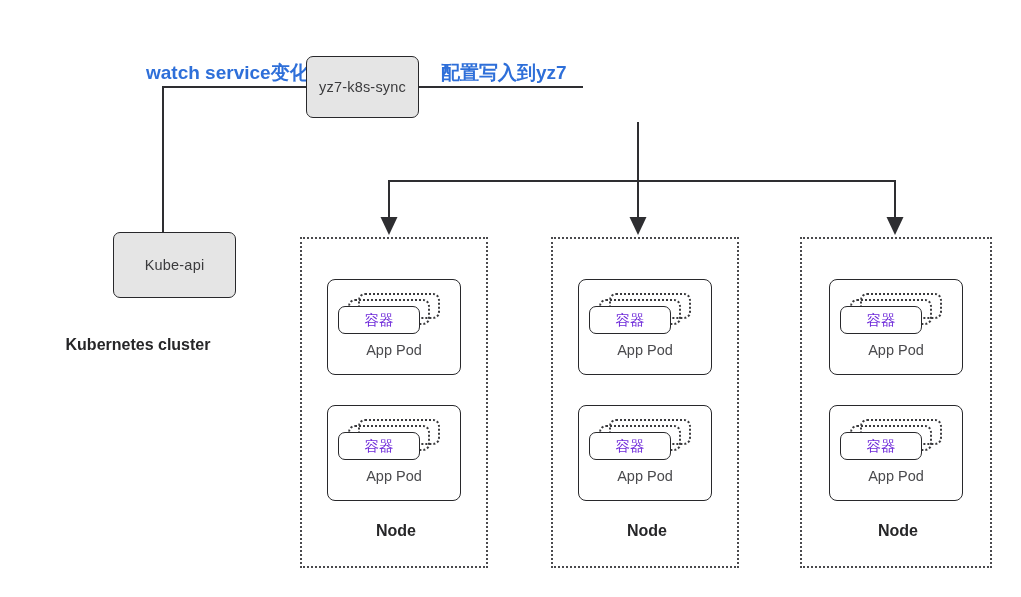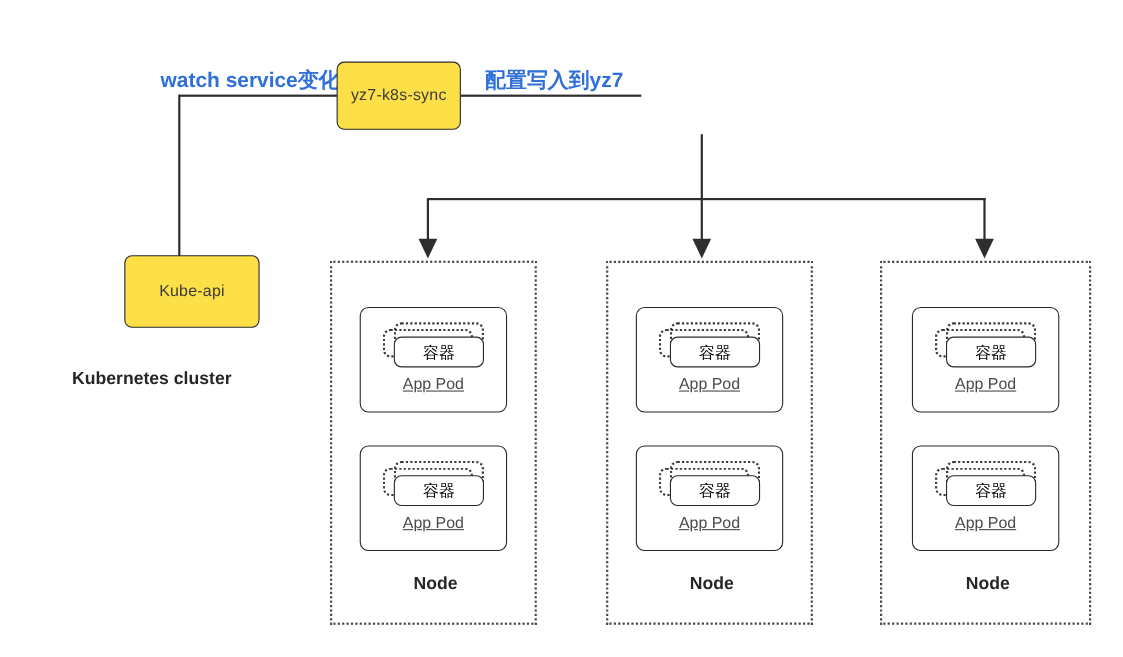--- a/index.html
+++ b/index.html
@@ -19,21 +19,21 @@
     overflow: hidden;
   }
 
   
   .abs { position: absolute; box-sizing: border-box; }
 
   
   .box {
     border: 1.7px solid #28282b;
     border-radius: 7px;
-    background: #fde047;
+    background: #e5e5e5;
     display: flex;
     align-items: center;
     justify-content: center;
     color: #3b3b3d;
     font-size: 14.5px;
     letter-spacing: .2px;
   }
 
   
   .node-group {
@@ -47,39 +47,37 @@
     border-radius: 8px;
     background: #ffffff;
   }
   .pod-label {
     position: absolute;
     left: 0;
     right: 0;
     text-align: center;
     color: #4a4a4d;
     font-size: 14.5px;
-    text-decoration: underline;
   }
 
   
   .ctr-ghost {
     border: 2px dotted #3a3a3d;
     border-radius: 7px;
     background: transparent;
   }
   .ctr-front {
     border: 1.7px solid #28282b;
     border-radius: 7px;
     background: #ffffff;
     display: flex;
     align-items: center;
     justify-content: center;
-    color: #000000;
+    color: #6d28d9;
     font-size: 14.5px;
-    margin-left: 20px;
   }
 
   
   .edge-label {
     color: #2e6fd9;
     font-weight: bold;
     font-size: 19px;
     white-space: nowrap;
   }
   .group-label {

